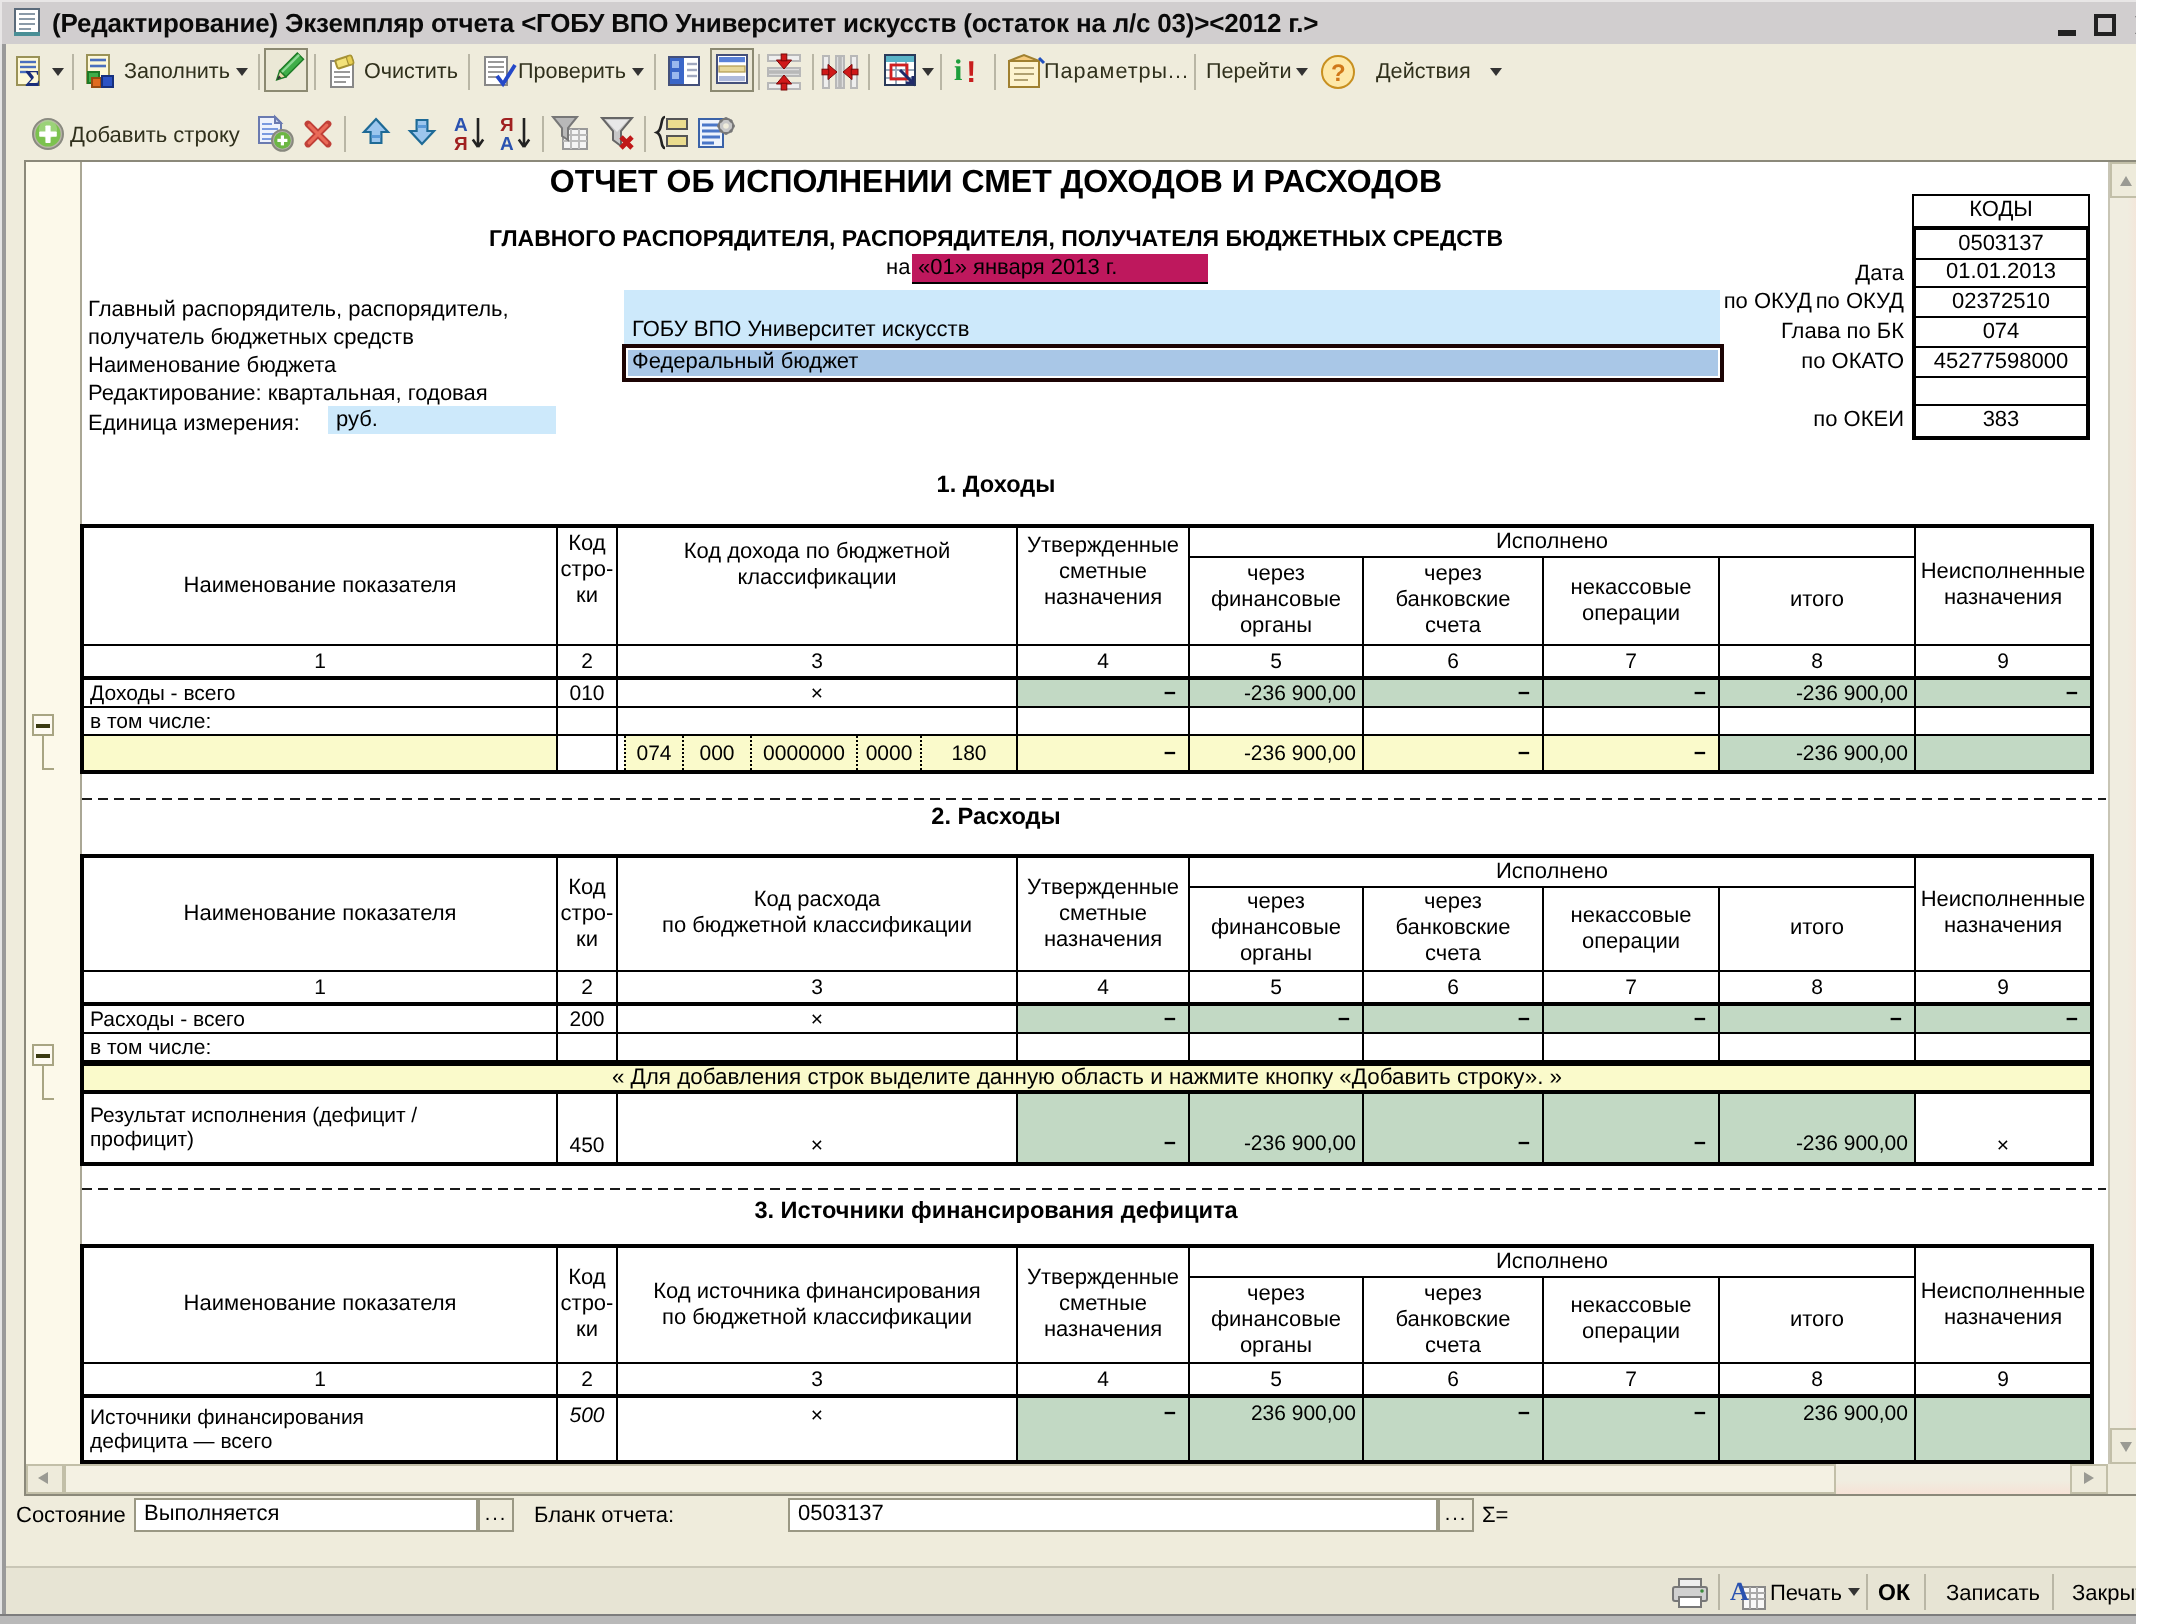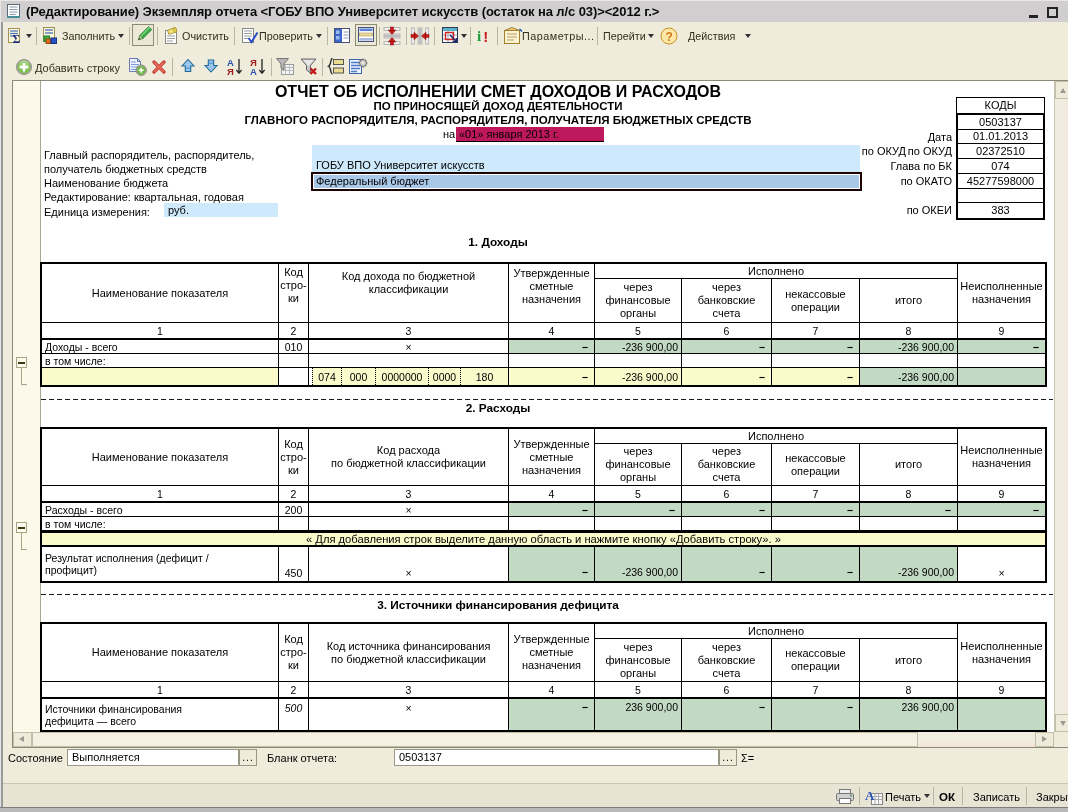--- a/index.html
+++ b/index.html
@@ -259,21 +259,20 @@
 <div style="left:1055px;top:714px;width:16px;height:18px;background:#eeebdb;border:1px solid #c2bfa8;"></div>
 <div style="left:1060px;top:721px;width:0;height:0;border-left:3.5px solid transparent;border-right:3.5px solid transparent;border-top:5px solid #9a9a93;"></div>
 <div style="left:13px;top:732px;width:1041px;height:15px;background:linear-gradient(to bottom,#f0ede0 55%,#f6e2d6);"></div>
 <div style="left:13px;top:732px;width:19px;height:15px;background:#eeebdb;border:1px solid #c2bfa8;"></div>
 <div style="left:19px;top:736px;width:0;height:0;border-top:3.5px solid transparent;border-bottom:3.5px solid transparent;border-right:5px solid #9a9a93;"></div>
 <div style="left:1035px;top:732px;width:19px;height:15px;background:#eeebdb;border:1px solid #c2bfa8;"></div>
 <div style="left:1042px;top:736px;width:0;height:0;border-top:3.5px solid transparent;border-bottom:3.5px solid transparent;border-left:5px solid #9a9a93;"></div>
 <div style="left:32px;top:732px;width:886px;height:15px;background:#f4f1e3;border:1px solid #c2bfa8;"></div>
 <div style="left:1054px;top:732px;width:18px;height:15px;background:#eeebdb;"></div>
 <div class="fc b" style="left:40px;top:85px;width:916px;height:13px;font-size:16px;">ОТЧЕТ ОБ ИСПОЛНЕНИИ СМЕТ ДОХОДОВ И РАСХОДОВ</div>
-<div class="fc b" style="left:40px;top:99px;width:916px;height:13px;font-size:11.5px;">ПО ПРИНОСЯЩЕЙ ДОХОД ДЕЯТЕЛЬНОСТИ</div>
 <div class="fc b" style="left:40px;top:113px;width:916px;height:13px;font-size:11.5px;">ГЛАВНОГО РАСПОРЯДИТЕЛЯ, РАСПОРЯДИТЕЛЯ, ПОЛУЧАТЕЛЯ БЮДЖЕТНЫХ СРЕДСТВ</div>
 <div class="f t11" style="left:443px;top:128px;height:13px;">на</div>
 <div class="f t11" style="left:456px;top:127px;width:148px;height:15px;background:#be185d;border-bottom:1px solid #000;padding-left:3px;">«01» января 2013 г.</div>
 <div class="fc t11" style="left:956px;top:97px;width:89px;height:17px;border:1px solid #000;">КОДЫ</div>
 <div style="left:956px;top:113px;width:89px;height:107px;border:2px solid #000;"></div>
 <div class="fc t11" style="left:958px;top:115px;width:85px;height:15px;border-bottom:1px solid #000;">0503137</div>
 <div class="fr t11" style="left:784px;top:115px;width:122px;height:15px;margin-top:29px;">Форма по ОКУД</div>
 <div class="fc t11" style="left:958px;top:130px;width:85px;height:14px;border-bottom:1px solid #000;">01.01.2013</div>
 <div class="fr t11" style="left:830px;top:130px;width:122px;height:14px;">Дата</div>
 <div class="fc t11" style="left:958px;top:144px;width:85px;height:15px;border-bottom:1px solid #000;">02372510</div>

